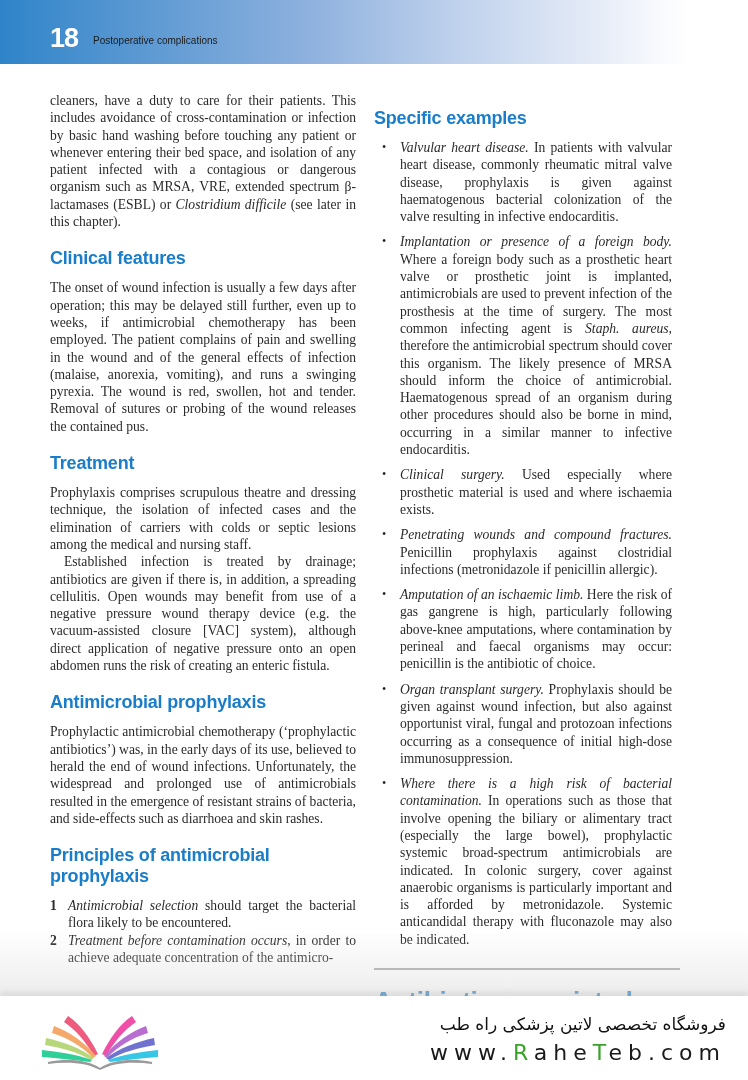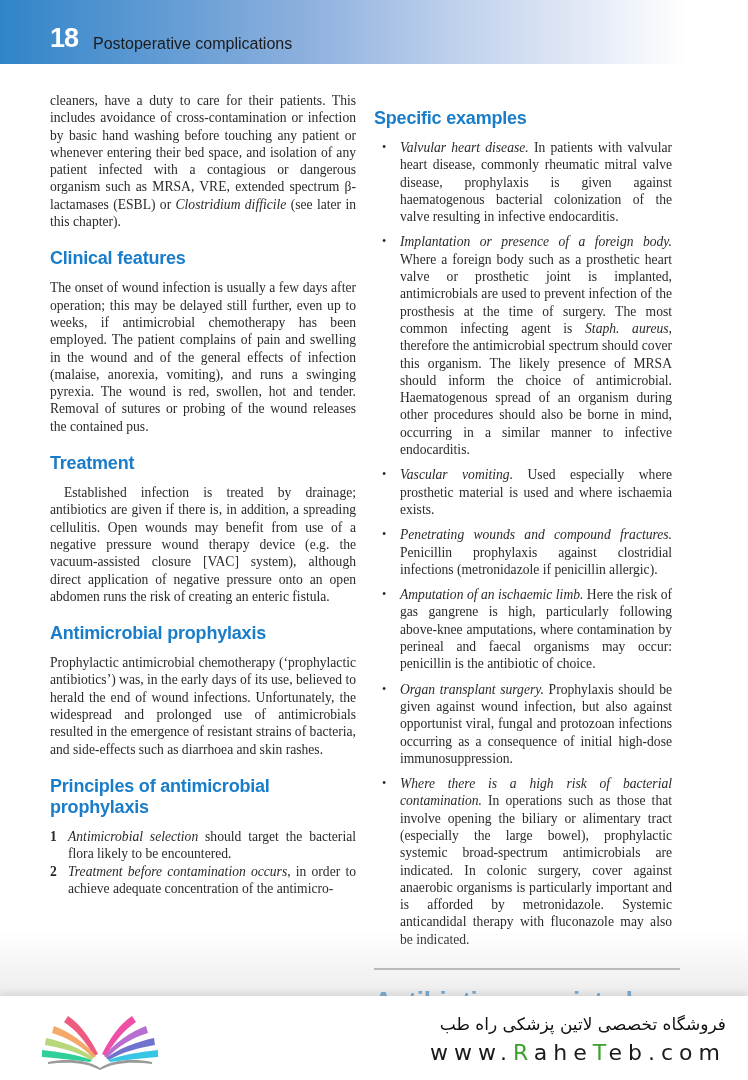--- a/index.html
+++ b/index.html
@@ -12,21 +12,21 @@
     position: absolute; left: 0; top: 0; width: 687px; height: 64px;
     background: linear-gradient(to right, #2f84c9 0%, #5a98d2 20%, #8eb1de 45%, #bccfeb 65%, #e2e9f6 85%, #ffffff 100%);
   }
   .page-num {
     position: absolute; left: 50px; top: 23px;
     font-family: "Liberation Sans", sans-serif; font-weight: bold; font-size: 27px;
     color: #ffffff; letter-spacing: -1px;
   }
   .chapter-title {
     position: absolute; left: 93px; top: 35px;
-    font-family: "Liberation Sans", sans-serif; font-size: 16px; color: #1b1b1b;
+    font-family: "Liberation Sans", sans-serif; font-size: 10px; color: #1b1b1b;
   }
   .col { position: absolute; width: 306px; font-size: 13.6px; line-height: 17.3px; text-align: justify; }
   .col-left { left: 50px; top: 92px; }
   .col-right { left: 374px; top: 92px; }
   .col p { margin: 0; }
   .indent { text-indent: 14px; }
   h2 {
     font-family: "Liberation Sans", sans-serif; font-weight: bold; color: #1a7dc9;
     font-size: 18px; line-height: 21px; margin: 0; letter-spacing: -0.2px; text-align: left;
   }
@@ -77,20 +77,21 @@
 
 <div class="col col-left">
   <p>
     <span>cleaners, have a duty to care for their patients. This includes avoidance of cross-contamination or infection by basic hand washing before touching any patient or whenever entering their bed space, and isolation of any patient infected with a contagious or dangerous organism such as MRSA, VRE, extended spectrum β-lactamases (ESBL) or </span><em>Clostridium difficile</em><span> (see later in this chapter).</span>
   </p>
 
   <h2 class="h-gap">Clinical features</h2>
   <p>The onset of wound infection is usually a few days after operation; this may be delayed still further, even up to weeks, if antimicrobial chemotherapy has been employed. The patient complains of pain and swelling in the wound and of the general effects of infection (malaise, anorexia, vomiting), and runs a swinging pyrexia. The wound is red, swollen, hot and tender. Removal of sutures or probing of the wound releases the contained pus.</p>
 
   <h2 class="h-gap">Treatment</h2>
+  <p>Prophylaxis comprises scrupulous theatre and dressing technique, the isolation of infected cases and the elimination of carriers with colds or septic lesions among the medical and nursing staff.</p>
   <p class="indent">Established infection is treated by drainage; antibiotics are given if there is, in addition, a spreading cellulitis. Open wounds may benefit from use of a negative pressure wound therapy device (e.g. the vacuum-assisted closure [VAC] system), although direct application of negative pressure onto an open abdomen runs the risk of creating an enteric fistula.</p>
 
   <h2 class="h-gap">Antimicrobial prophylaxis</h2>
   <p>Prophylactic antimicrobial chemotherapy (‘prophylactic antibiotics’) was, in the early days of its use, believed to herald the end of wound infections. Unfortunately, the widespread and prolonged use of antimicrobials resulted in the emergence of resistant strains of bacteria, and side-effects such as diarrhoea and skin rashes.</p>
 
   <h2 class="h-gap">Principles of antimicrobial prophylaxis</h2>
   <ol class="nums">
     <li>
       <span class="num">1</span><em>Antimicrobial selection</em><span> should target the bacterial flora likely to be encountered.</span>
     </li>
@@ -98,21 +99,21 @@
       <span class="num">2</span><em>Treatment before contamination occurs</em><span>, in order to achieve adequate concentration of the antimicro-</span>
     </li>
   </ol>
 </div>
 
 <div class="col col-right">
   <h2 class="first">Specific examples</h2>
   <ul class="bullets">
     <li><em>Valvular heart disease.</em><span> In patients with valvular heart disease, commonly rheumatic mitral valve disease, prophylaxis is given against haematogenous bacterial colonization of the valve resulting in infective endocarditis.</span></li>
     <li><em>Implantation or presence of a foreign body.</em><span> Where a foreign body such as a prosthetic heart valve or prosthetic joint is implanted, antimicrobials are used to prevent infection of the prosthesis at the time of surgery. The most common infecting agent is </span><em>Staph. aureus</em><span>, therefore the antimicrobial spectrum should cover this organism. The likely presence of MRSA should inform the choice of antimicrobial. Haematogenous spread of an organism during other procedures should also be borne in mind, occurring in a similar manner to infective endocarditis.</span></li>
-    <li><em>Vascular vomiting.</em><span> Used especially where prosthetic material is used and where ischaemia exists.</span></li>
+    <li><em>Clinical surgery.</em><span> Used especially where prosthetic material is used and where ischaemia exists.</span></li>
     <li><em>Penetrating wounds and compound fractures.</em><span> Penicillin prophylaxis against clostridial infections (metronidazole if penicillin allergic).</span></li>
     <li><em>Amputation of an ischaemic limb.</em><span> Here the risk of gas gangrene is high, particularly following above-knee amputations, where contamination by perineal and faecal organisms may occur: penicillin is the antibiotic of choice.</span></li>
     <li><em>Organ transplant surgery.</em><span> Prophylaxis should be given against wound infection, but also against opportunist viral, fungal and protozoan infections occurring as a consequence of initial high-dose immunosuppression.</span></li>
     <li><em>Where there is a high risk of bacterial contamination.</em><span> In operations such as those that involve opening the biliary or alimentary tract (especially the large bowel), prophylactic systemic broad-spectrum antimicrobials are indicated. In colonic surgery, cover against anaerobic organisms is particularly important and is afforded by metronidazole. Systemic anticandidal therapy with fluconazole may also be indicated.</span></li>
   </ul>
 
   <hr class="divider">
 
   <h1 class="big">
     <span>Antibiotic-associated</span><br>

